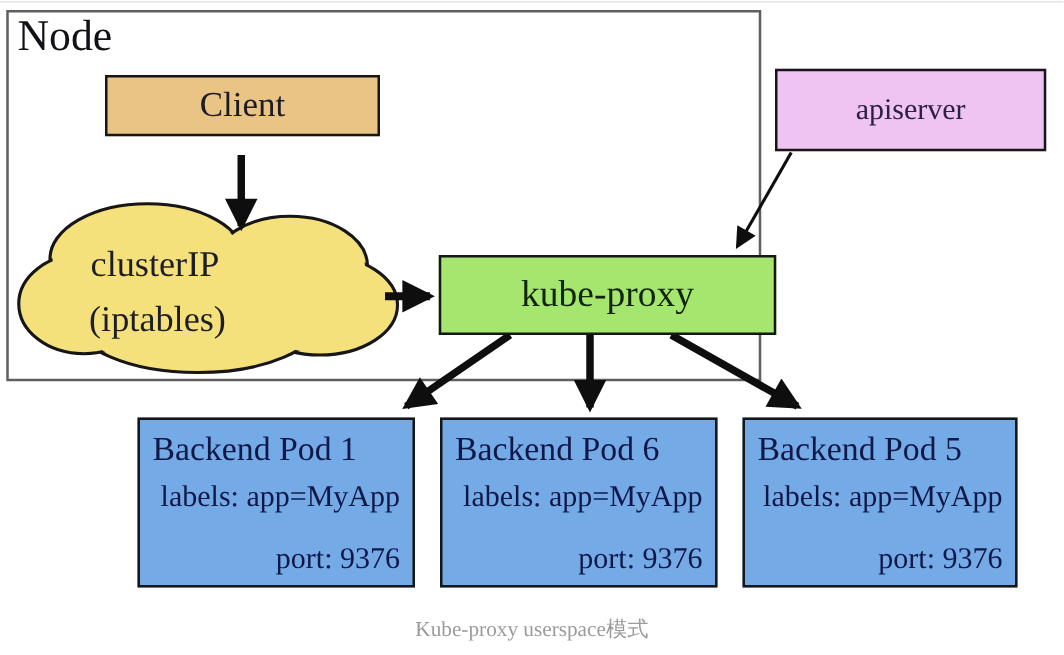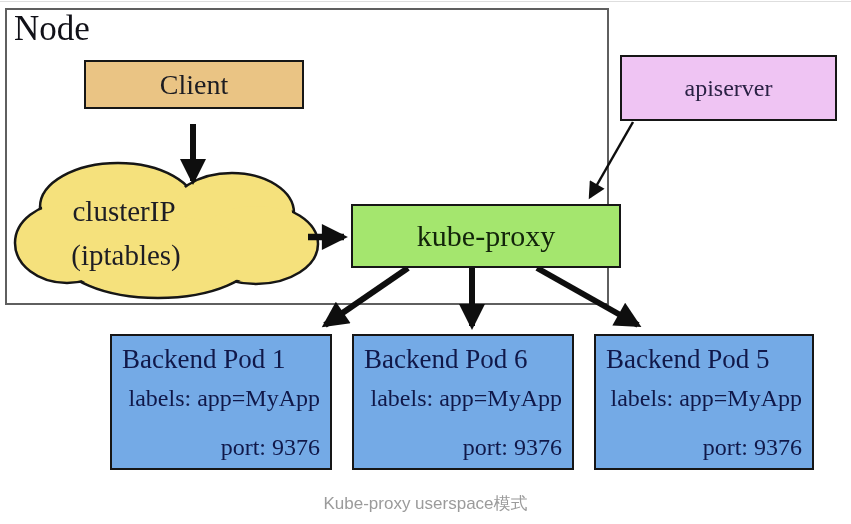--- a/index.html
+++ b/index.html
@@ -41,21 +41,21 @@
   .pod-line{font-size:24px;line-height:1.2;margin-top:7px;text-align:right;}
   .pod-line + .pod-line{margin-top:20px;}
   svg.overlay{position:absolute;left:0;top:0;width:851px;height:524px;pointer-events:none;}
   .cloud-text{
     font-family:"Liberation Serif","DejaVu Serif",serif;
     fill:#1d1d24;font-size:29px;text-anchor:middle;
   }
   .caption{
     position:absolute;left:0;top:492px;width:851px;
     text-align:center;
-    font-family:Liberation Sans, sans-serif;
+    font-family:Liberation Serif, serif;
     font-size:17px;color:#9b9b9b;
   }
   .watermark{
     position:absolute;right:6px;top:495px;width:220px;height:26px;
     font-family:"Liberation Sans","DejaVu Sans",sans-serif;
     font-size:15px;color:#bfbfbf;margin-top:28px;
   }
   .watermark span{position:absolute;right:0;top:2px;white-space:nowrap;}
   .watermark .wm2{top:5px;right:2px;color:#c6c6c6;}
   .arrow-line{stroke:#0e0e0e;fill:none;}

